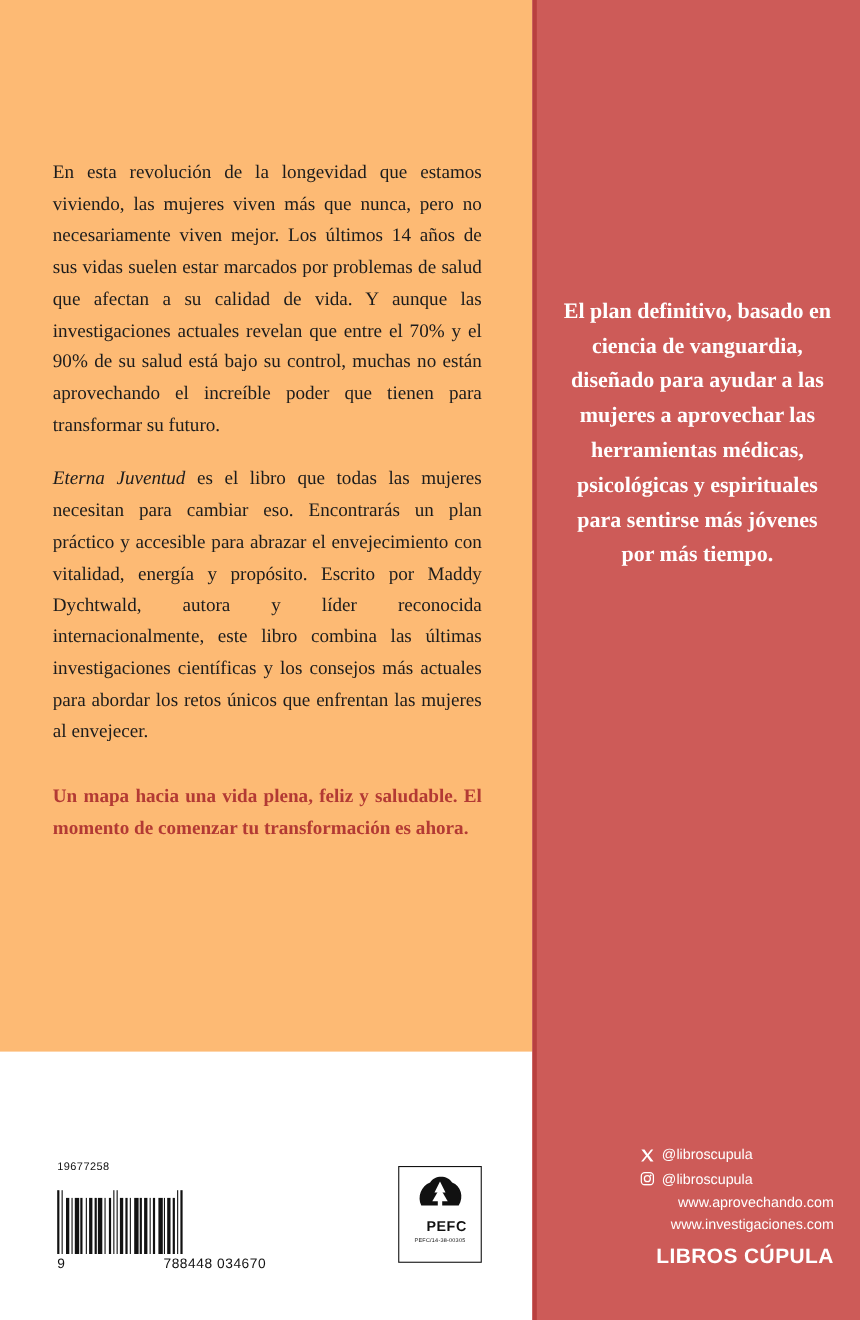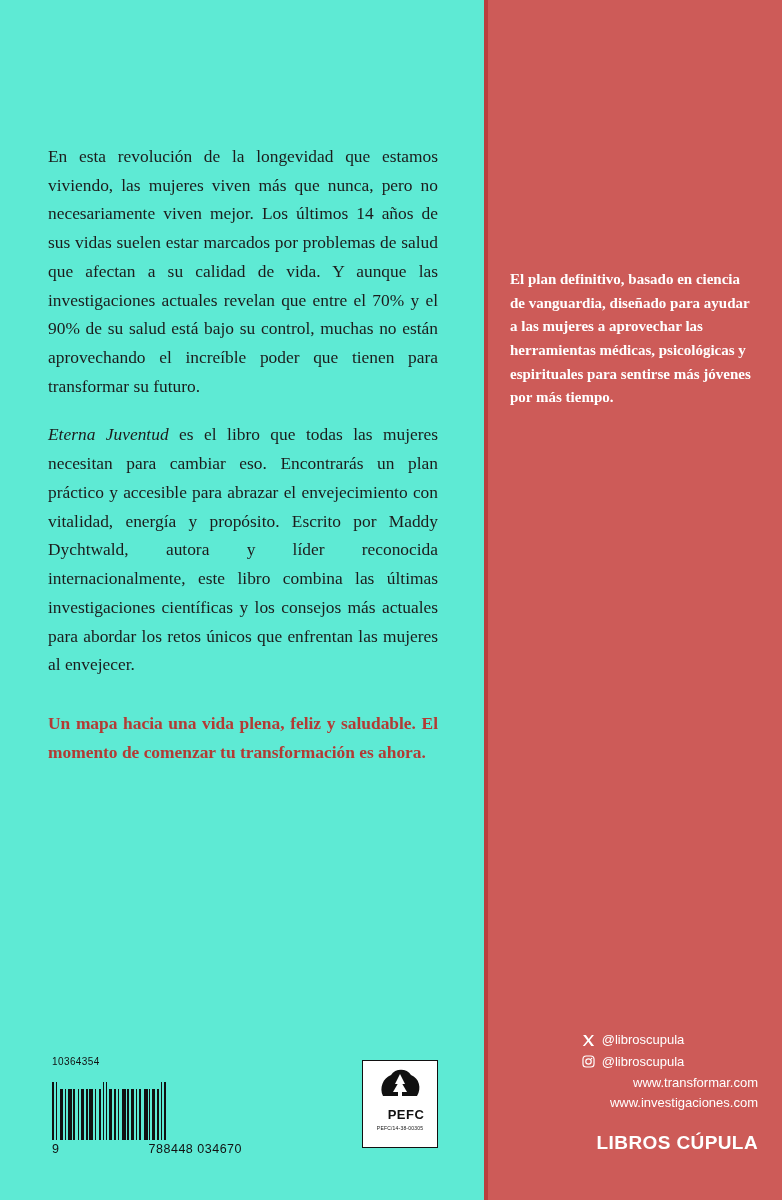--- a/index.html
+++ b/index.html
@@ -17,22 +17,22 @@
     position: relative;
     width: 782px;
     height: 1200px;
     background: #ffffff;
     display: flex;
   }
   
   .left-panel {
     position: relative;
     width: 484px;
-    height: 1200px;
-    background: #5eead4;
+    height: 956px;
+    background: #fdba74;
     box-sizing: border-box;
   }
   .blurb {
     position: absolute;
     left: 48px;
     top: 142px;
     width: 390px;
   }
   .blurb p {
     margin: 0 0 20px 0;
@@ -144,24 +144,24 @@
     top: 0;
     width: 4px;
     height: 1200px;
     background: #b9403f;
   }
   .pitch {
     position: absolute;
     left: 26px;
     top: 268px;
     width: 248px;
-    text-align: left;
+    text-align: center;
     font-family: "Liberation Serif", serif;
     font-weight: bold;
-    font-size: 15px;
+    font-size: 20px;
     line-height: 1.58;
     color: #ffffff;
   }
 
   .contact {
     position: absolute;
     right: 24px;
     bottom: 46px;
     width: 250px;
     text-align: right;
@@ -182,21 +182,21 @@
     align-items: center;
     justify-content: center;
     width: 14px;
     height: 14px;
   }
   .contact-plain {
     font-size: 13px;
     line-height: 1.55;
   }
   .imprint {
-    margin-top: 19px;
+    margin-top: 9px;
     font-family: "Liberation Sans", sans-serif;
     font-weight: bold;
     font-size: 19px;
     letter-spacing: 0.4px;
     color: #ffffff;
   }
   svg { display: block; }
 </style>
 </head>
 <body>
@@ -204,21 +204,21 @@
 <div class="page">
 
   <div class="left-panel">
 
     <div class="blurb">
       <p>En esta revolución de la longevidad que estamos viviendo, las mujeres viven más que nunca, pero no necesariamente viven mejor. Los últimos 14 años de sus vidas suelen estar marcados por problemas de salud que afectan a su calidad de vida. Y aunque las investigaciones actuales revelan que entre el 70% y el 90% de su salud está bajo su control, muchas no están aprovechando el increíble poder que tienen para transformar su futuro.</p>
       <p><em>Eterna Juventud</em><span> es el libro que todas las mujeres necesitan para cambiar eso. Encontrarás un plan práctico y accesible para abrazar el envejecimiento con vitalidad, energía y propósito. Escrito por Maddy Dychtwald, autora y líder reconocida internacionalmente, este libro combina las últimas investigaciones científicas y los consejos más actuales para abordar los retos únicos que enfrentan las mujeres al envejecer.</span></p>
       <p class="highlight">Un mapa hacia una vida plena, feliz y saludable. El momento de comenzar tu transformación es ahora.</p>
     </div>
 
-    <div class="isbn-code">10364354</div>
+    <div class="isbn-code">19677258</div>
 
     <div class="barcode-wrap">
       <div class="barcode">
         <i class="tall" style="width:2px"></i>
           <i style="width:2px;background:transparent"></i>
         <i class="tall" style="width:1px"></i>
           <i style="width:3px;background:transparent"></i>
         <i class="short" style="width:3px"></i>
           <i style="width:2px;background:transparent"></i>
         <i class="short" style="width:1px"></i>
@@ -308,19 +308,19 @@
       <div class="contact-row">
         <span class="glyph">
           <svg width="13" height="13" viewBox="0 0 24 24" aria-hidden="true">
             <rect x="1.8" y="1.8" width="20.4" height="20.4" rx="6" ry="6" fill="none" stroke="#ffffff" stroke-width="2.2"></rect>
             <circle cx="12" cy="12" r="5" fill="none" stroke="#ffffff" stroke-width="2.2"></circle>
             <circle cx="17.6" cy="6.4" r="1.5" fill="#ffffff"></circle>
           </svg>
         </span>
         <span>@libroscupula</span>
       </div>
-      <div class="contact-plain">www.transformar.com</div>
+      <div class="contact-plain">www.aprovechando.com</div>
       <div class="contact-plain">www.investigaciones.com</div>
       <div class="imprint">LIBROS CÚPULA</div>
     </div>
   </div>
 
 </div>
 
 </body></html>

